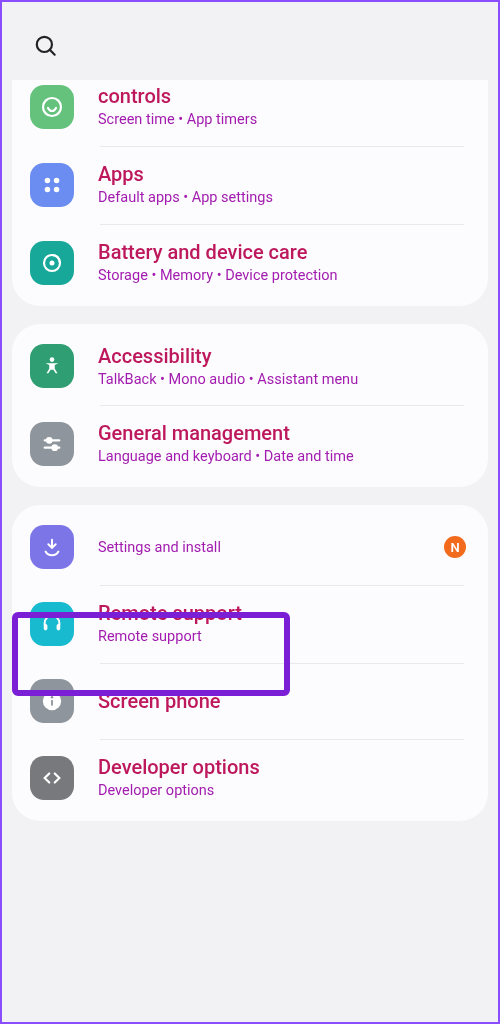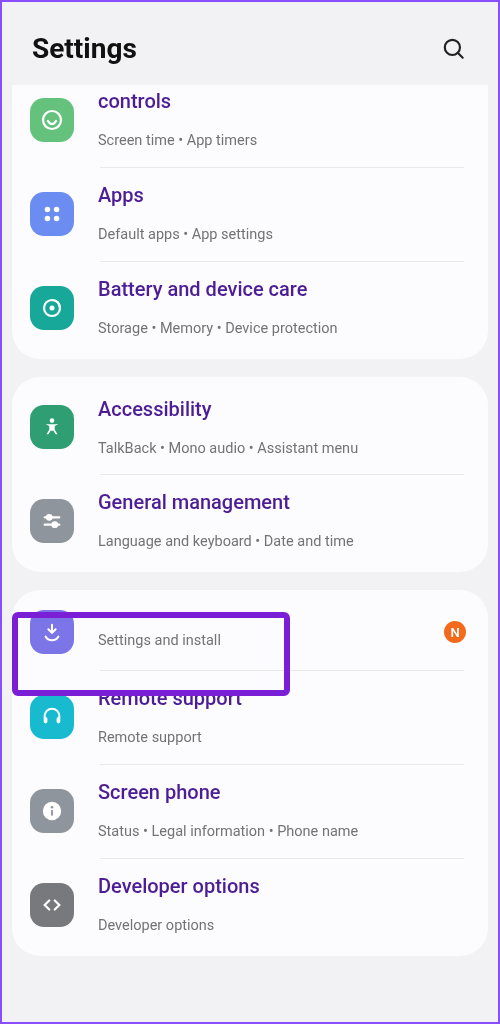--- a/index.html
+++ b/index.html
@@ -48,22 +48,22 @@
   }
   .icon-wrap {
     width: 44px; height: 44px;
     border-radius: 14px;
     display: flex; align-items: center; justify-content: center;
     margin-right: 24px;
     flex-shrink: 0;
     color: #fff;
   }
   .text-col { flex: 1; min-width: 0; }
-  .title { font-size: 20px; color: #4c1d95; font-weight: 500; line-height: 1.25; }
-  .sub { font-size: 14.5px; color: #737373; margin-top: 18px; line-height: 1.3; }
+  .title { font-size: 20px; color: #be185d; font-weight: 500; line-height: 1.25; }
+  .sub { font-size: 14.5px; color: #a21caf; margin-top: 2px; line-height: 1.3; }
   .badge-n {
     width: 22px; height: 22px; border-radius: 50%;
     background: #f26b1d;
     color: #fff; font-size: 13px; font-weight: 600;
     display: flex; align-items: center; justify-content: center;
     margin-left: 10px;
   }
   .highlight {
     position: absolute;
     border: 6px solid #7a1fd6;
@@ -83,21 +83,20 @@
   .bg-purple { background: #7c75e8; }
   .bg-cyan   { background: #18bad0; }
   .bg-grey2  { background: #8f959c; }
   .bg-grey3  { background: #77797c; }
   svg { display: block; }
 </style>
 </head>
 <body>
 
 <div class="header">
-  <div class="header-title">Settings</div>
   <div class="search-btn">
     <svg width="26" height="26" viewBox="0 0 24 24" fill="none" stroke="currentColor" stroke-width="2" stroke-linecap="round">
         <circle cx="10.5" cy="10.5" r="7"></circle>
         <line x1="20" y1="20" x2="15.5" y2="15.5"></line>
       </svg>
   </div>
 </div>
 
 <div class="card first">
   <div class="row" style="padding-top:4px">
@@ -200,21 +199,20 @@
   <div class="row">
     <div class="icon-wrap bg-grey2">
       <svg width="22" height="22" viewBox="0 0 24 24" fill="#fff">
           <circle cx="12" cy="12" r="10"></circle>
           <circle cx="12" cy="8" r="1.4" fill="#8f959c"></circle>
           <rect x="11" y="11" width="2" height="6" fill="#8f959c"></rect>
         </svg>
     </div>
     <div class="text-col">
       <div class="title">Screen phone</div>
-      <div class="sub">Status  •  Legal information  •  Phone name</div>
     </div>
   </div>
   <div class="row">
     <div class="icon-wrap bg-grey3">
       <svg width="22" height="22" viewBox="0 0 24 24" fill="none" stroke="#fff" stroke-width="2.4" stroke-linecap="round">
           <path d="M9 7l-5 5 5 5"></path>
           <path d="M15 7l5 5-5 5"></path>
         </svg>
     </div>
     <div class="text-col">

